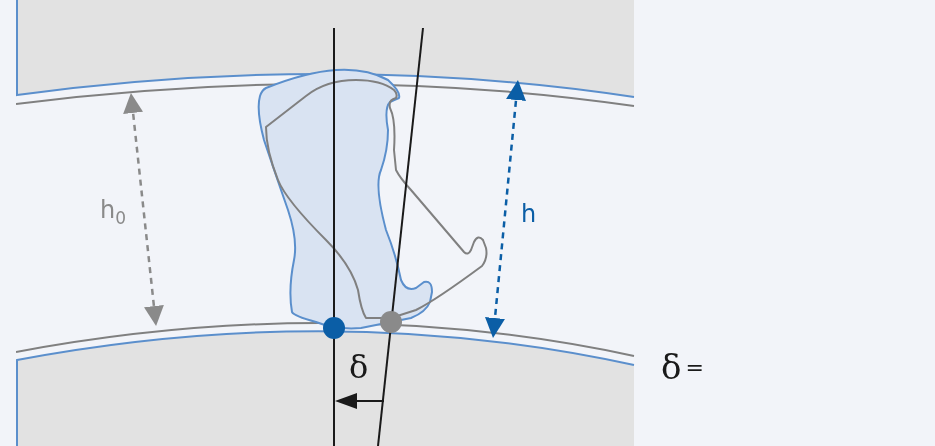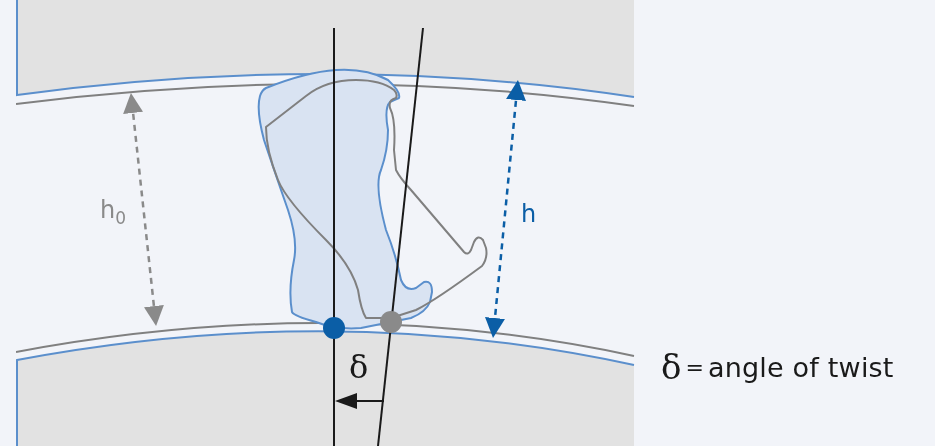--- a/index.html
+++ b/index.html
@@ -65,15 +65,14 @@
     <text class="lbl-h" x="505" y="222">h</text>
 
     <line x1="368" y1="401" x2="324" y2="401" stroke="#1a1a1a" stroke-width="2"></line>
     <path d="M319,401 L341,393 L341,409 Z" fill="#1a1a1a"></path>
     <text class="lbl-delta" x="333" y="378">δ</text>
   </svg>
 
   <div class="legend">
     <span class="sym">δ</span>
     <span class="eq">=</span>
-    <span class="txt">angle of twist</span>
   </div>
 </div>
 
 </body></html>

